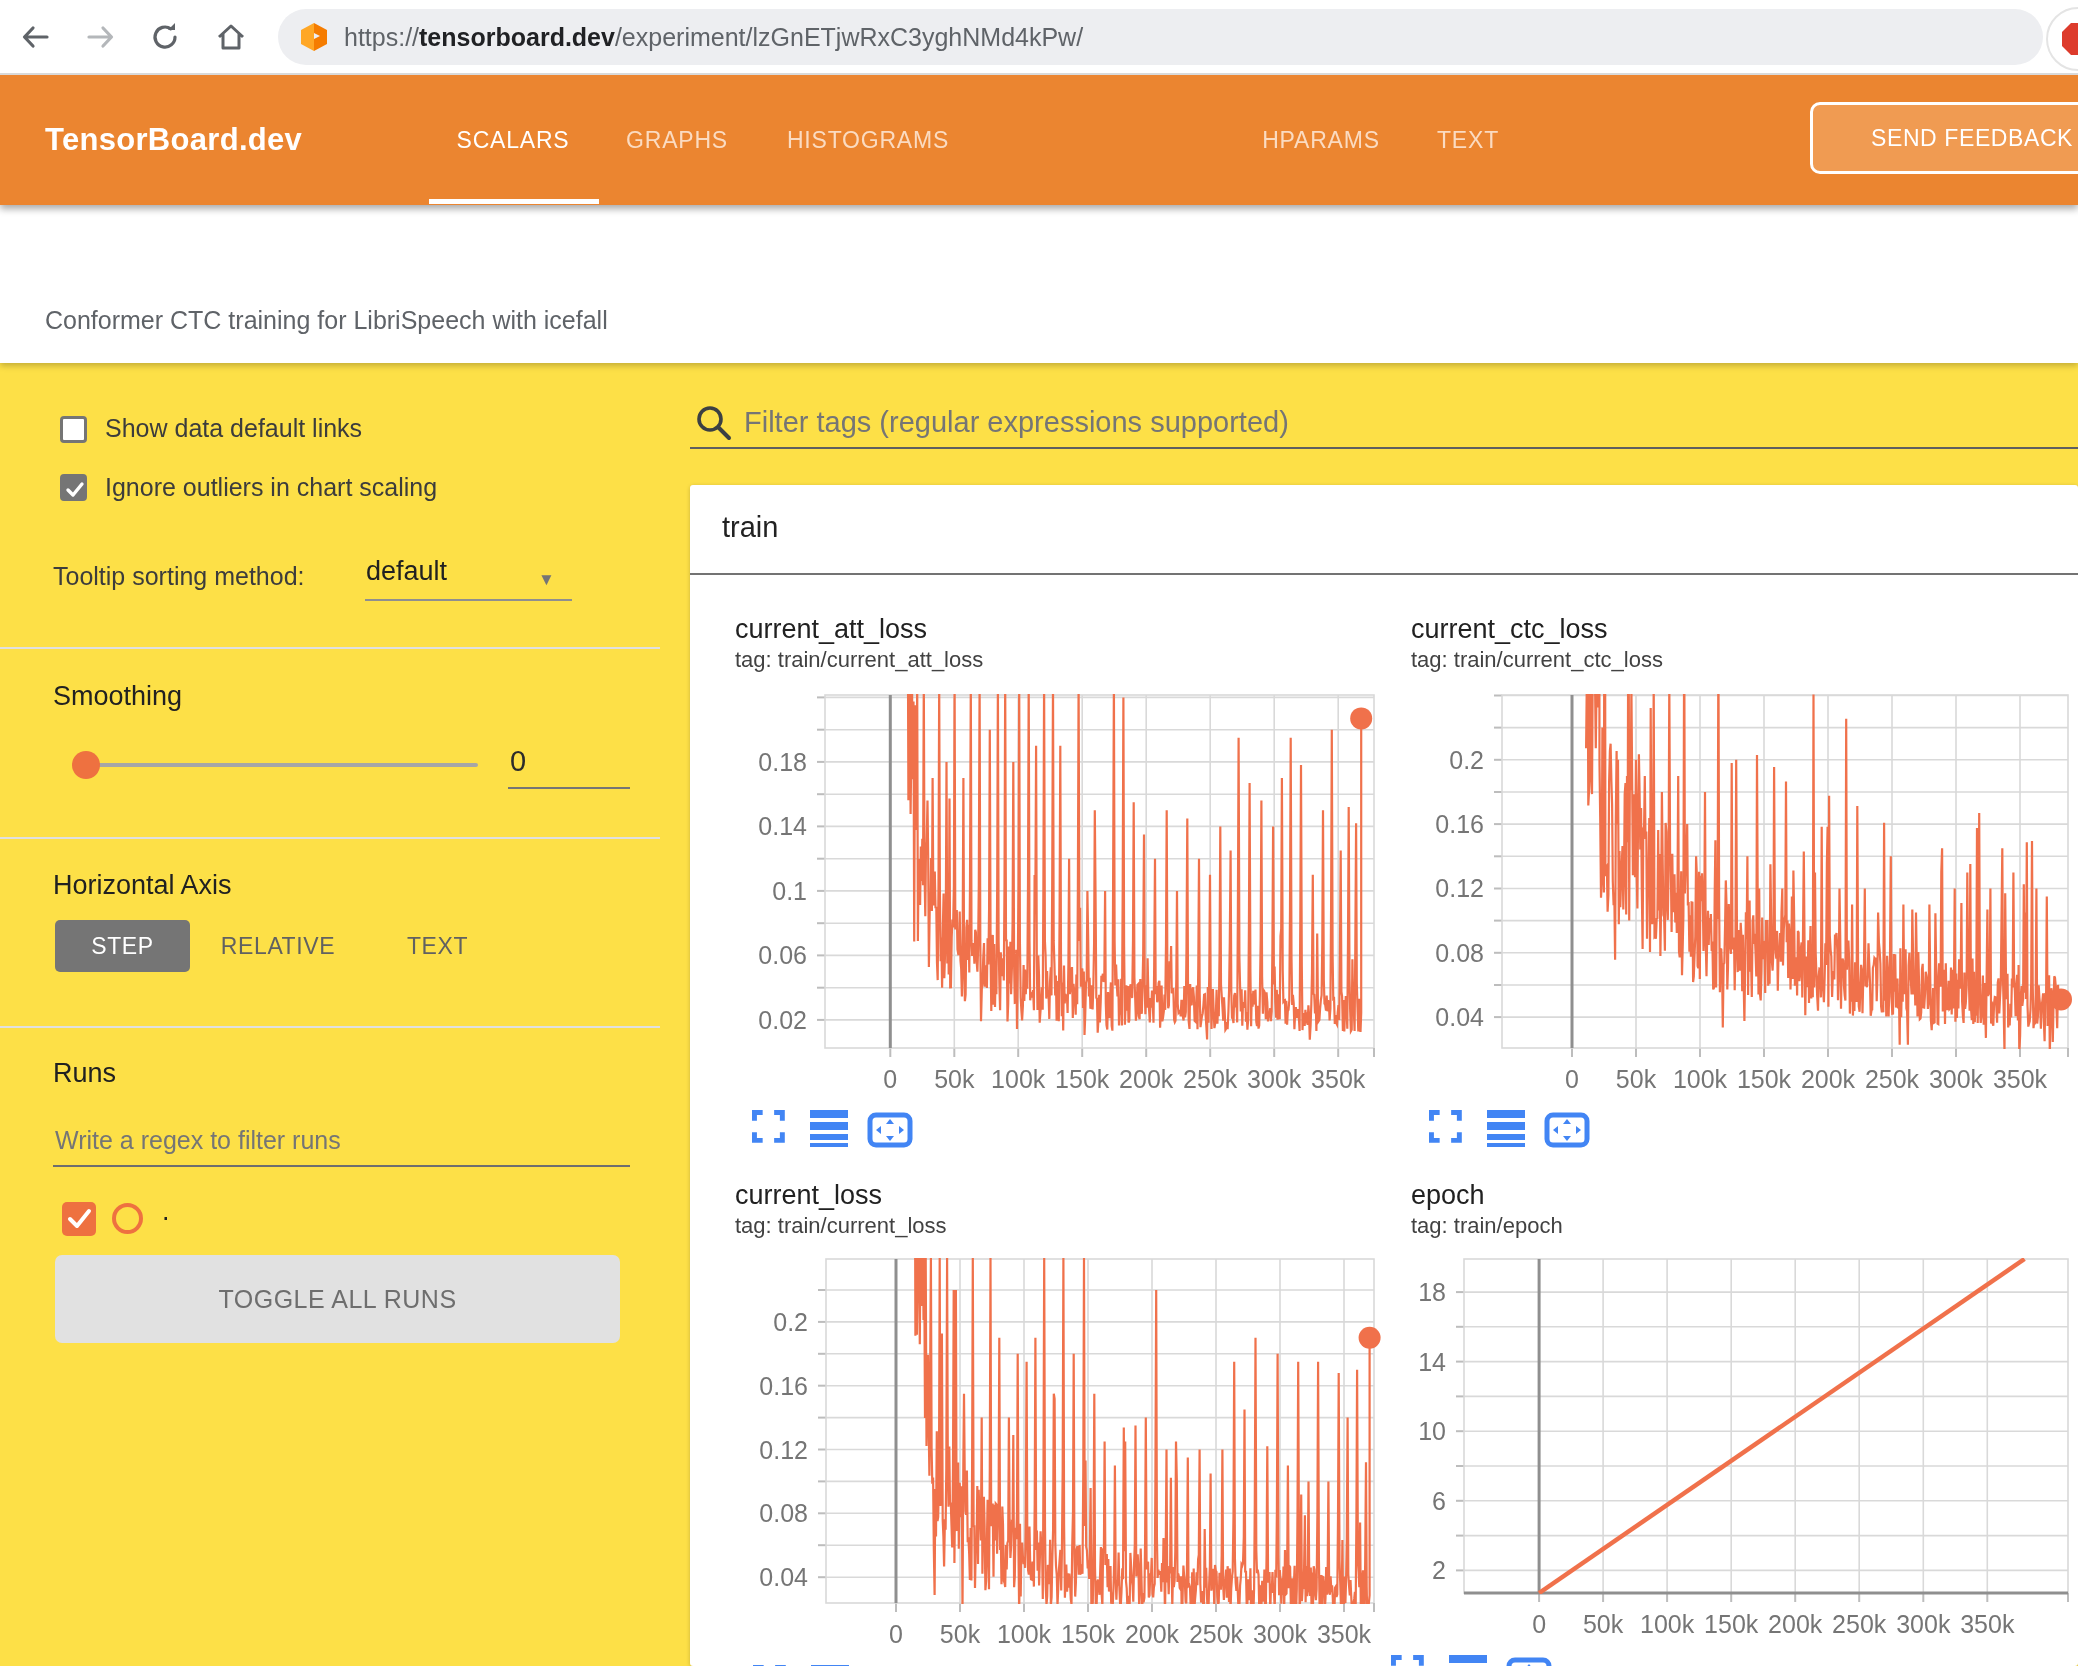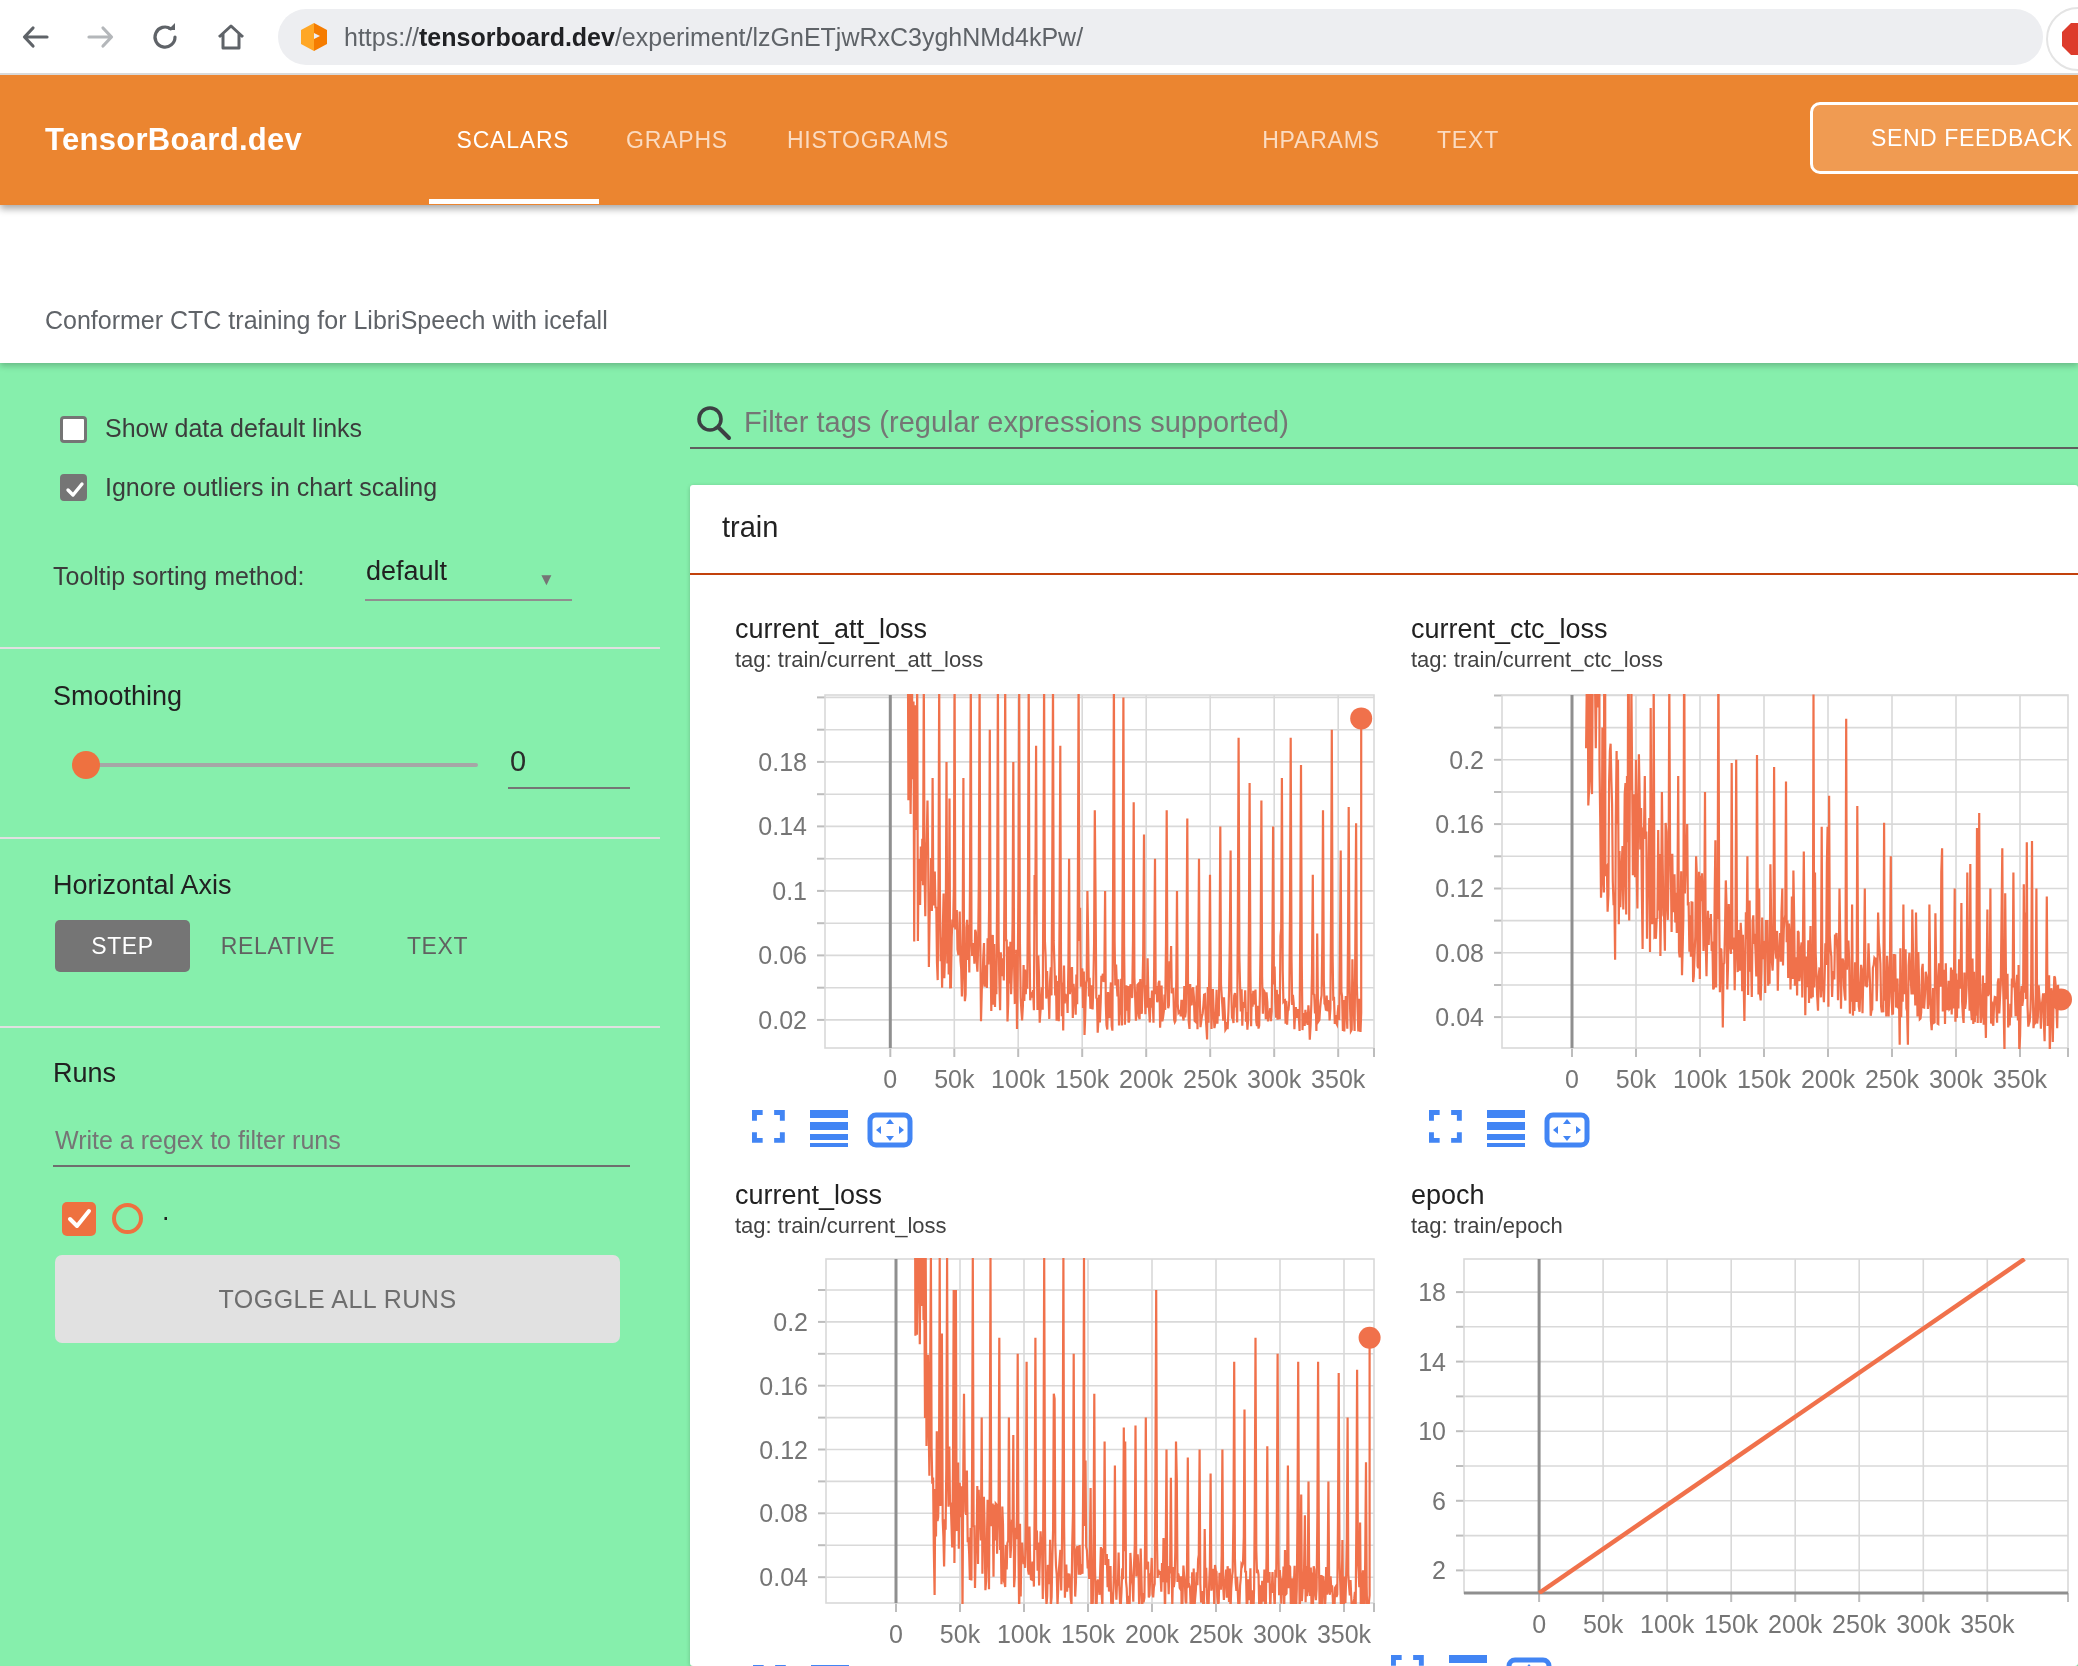--- a/index.html
+++ b/index.html
@@ -1,16 +1,16 @@
 <!DOCTYPE html>
 <html><head>
 <meta charset="utf-8">
 <style>
   html,body{margin:0;padding:0;background:#fff;font-family:"Liberation Sans",sans-serif;}
-  #page{position:relative;width:2078px;height:1666px;overflow:hidden;background:#86efac;}
+  #page{position:relative;width:2078px;height:1666px;overflow:hidden;background:#fde047;}
   .abs{position:absolute;}
 
   
   #chrome{position:absolute;left:0;top:0;width:2078px;height:73px;background:#fff;border-bottom:2px solid #d9d9d9;z-index:40;}
   .navic{position:absolute;top:18px;width:38px;height:38px;display:flex;align-items:center;justify-content:center;cursor:pointer;}
   #urlbar{position:absolute;left:278px;top:9px;width:1765px;height:56px;background:#edeef1;border-radius:28px;display:flex;align-items:center;padding-left:20px;box-sizing:border-box;}
   #urlbar .urltxt{font-size:25px;white-space:nowrap;}
   .url-gray{color:#5f6368;}
   .url-dom{color:#202124;font-weight:700;}
   #extension{position:absolute;left:2046px;top:7px;width:60px;height:60px;background:#fff;border:2px solid #e4e4e4;border-radius:50%;display:flex;align-items:center;justify-content:center;}
@@ -51,21 +51,21 @@
   #run-circle{position:absolute;left:112px;top:1203px;width:31px;height:31px;border:4px solid #EE7140;border-radius:50%;box-sizing:border-box;background:transparent;}
   #run-name{position:absolute;left:162px;top:1196px;font-size:27px;color:#212121;}
   #toggle-runs{position:absolute;left:55px;top:1255px;width:565px;height:88px;background:#e1e1e1;border-radius:7px;display:flex;align-items:center;justify-content:center;font-size:25px;letter-spacing:0.5px;color:#6e6e6e;cursor:pointer;}
   #experiment{position:absolute;left:53px;top:1355px;font-size:26px;color:#5f6368;}
 
   
   #filter-input{position:absolute;left:742px;top:398px;width:1250px;height:46px;border:none;background:transparent;font-size:29px;color:#555;font-family:"Liberation Sans",sans-serif;outline:none;}
   #filter-input::placeholder{color:#757575;}
   #filter-underline{position:absolute;left:690px;top:447px;width:1388px;height:2px;background:#5f5f5f;}
   #card{position:absolute;left:690px;top:485px;width:1388px;height:1181px;background:#fff;border-radius:3px;box-shadow:0 1px 4px rgba(0,0,0,0.2);}
-  #card-header{position:absolute;left:690px;top:485px;width:1388px;height:90px;border-bottom:2px solid #c2410c;box-sizing:border-box;cursor:pointer;}
+  #card-header{position:absolute;left:690px;top:485px;width:1388px;height:90px;border-bottom:2px solid #737373;box-sizing:border-box;cursor:pointer;}
   #group-title{position:absolute;left:32px;top:26px;font-size:29px;color:#222;}
   .chart-cell{position:absolute;overflow:visible;}
   .ch-title{position:absolute;font-size:27px;color:#212121;}
   .ch-tag{position:absolute;font-size:22px;color:#424242;}
   .tbicon{cursor:pointer;}
 </style>
 </head>
 <body>
 
 <div id="page">

